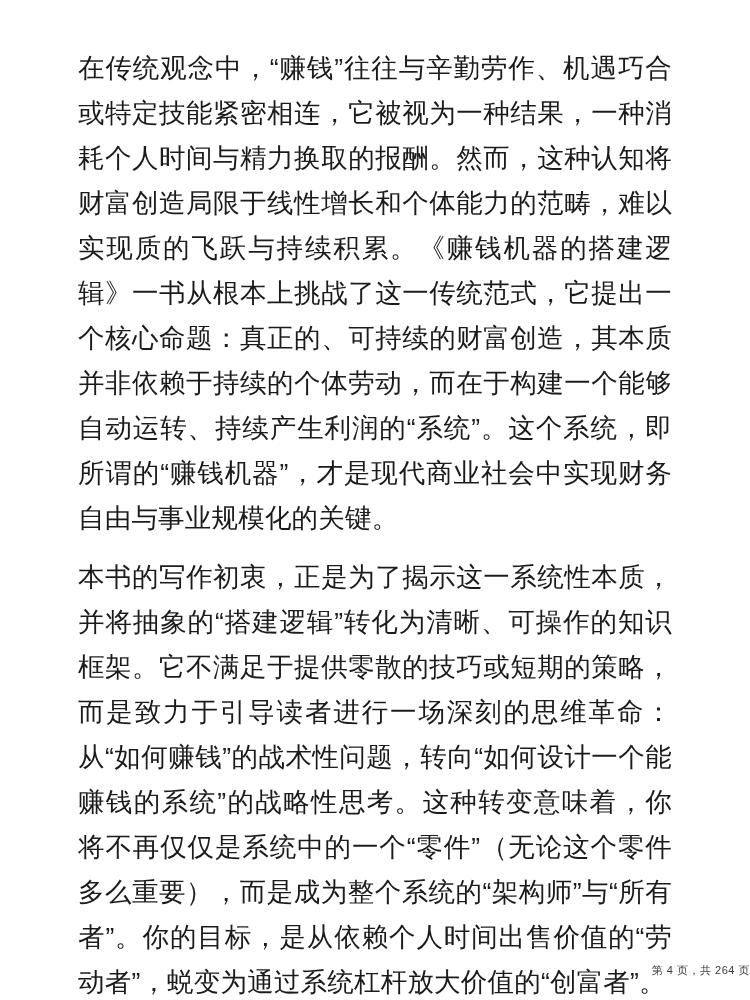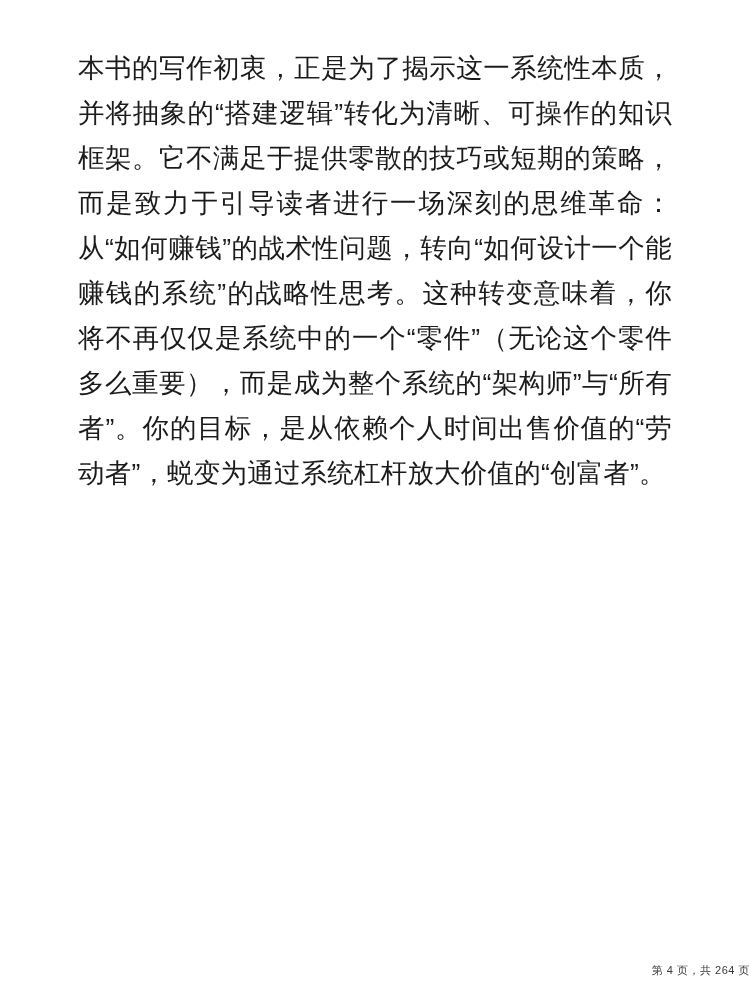--- a/index.html
+++ b/index.html
@@ -49,18 +49,19 @@
     color: #3a3a3a;
     letter-spacing: 0.5px;
   }
 </style>
 </head>
 <body>
 
 <div class="page">
 
   <div class="body-text">
+    <p class="para">在传统观念中，“赚钱”往往与辛勤劳作、机遇巧合或特定技能紧密相连，它被视为一种结果，一种消耗个人时间与精力换取的报酬。然而，这种认知将财富创造局限于线性增长和个体能力的范畴，难以实现质的飞跃与持续积累。《赚钱机器的搭建逻辑》一书从根本上挑战了这一传统范式，它提出一个核心命题：真正的、可持续的财富创造，其本质并非依赖于持续的个体劳动，而在于构建一个能够自动运转、持续产生利润的“系统”。这个系统，即所谓的“赚钱机器”，才是现代商业社会中实现财务自由与事业规模化的关键。</p>
     <p class="para">本书的写作初衷，正是为了揭示这一系统性本质，并将抽象的“搭建逻辑”转化为清晰、可操作的知识框架。它不满足于提供零散的技巧或短期的策略，而是致力于引导读者进行一场深刻的思维革命：从“如何赚钱”的战术性问题，转向“如何设计一个能赚钱的系统”的战略性思考。这种转变意味着，你将不再仅仅是系统中的一个“零件”（无论这个零件多么重要），而是成为整个系统的“架构师”与“所有者”。你的目标，是从依赖个人时间出售价值的“劳动者”，蜕变为通过系统杠杆放大价值的“创富者”。</p>
   </div>
 
   <div class="footer">第 4 页，共 264 页</div>
 
 </div>
 
 </body></html>

